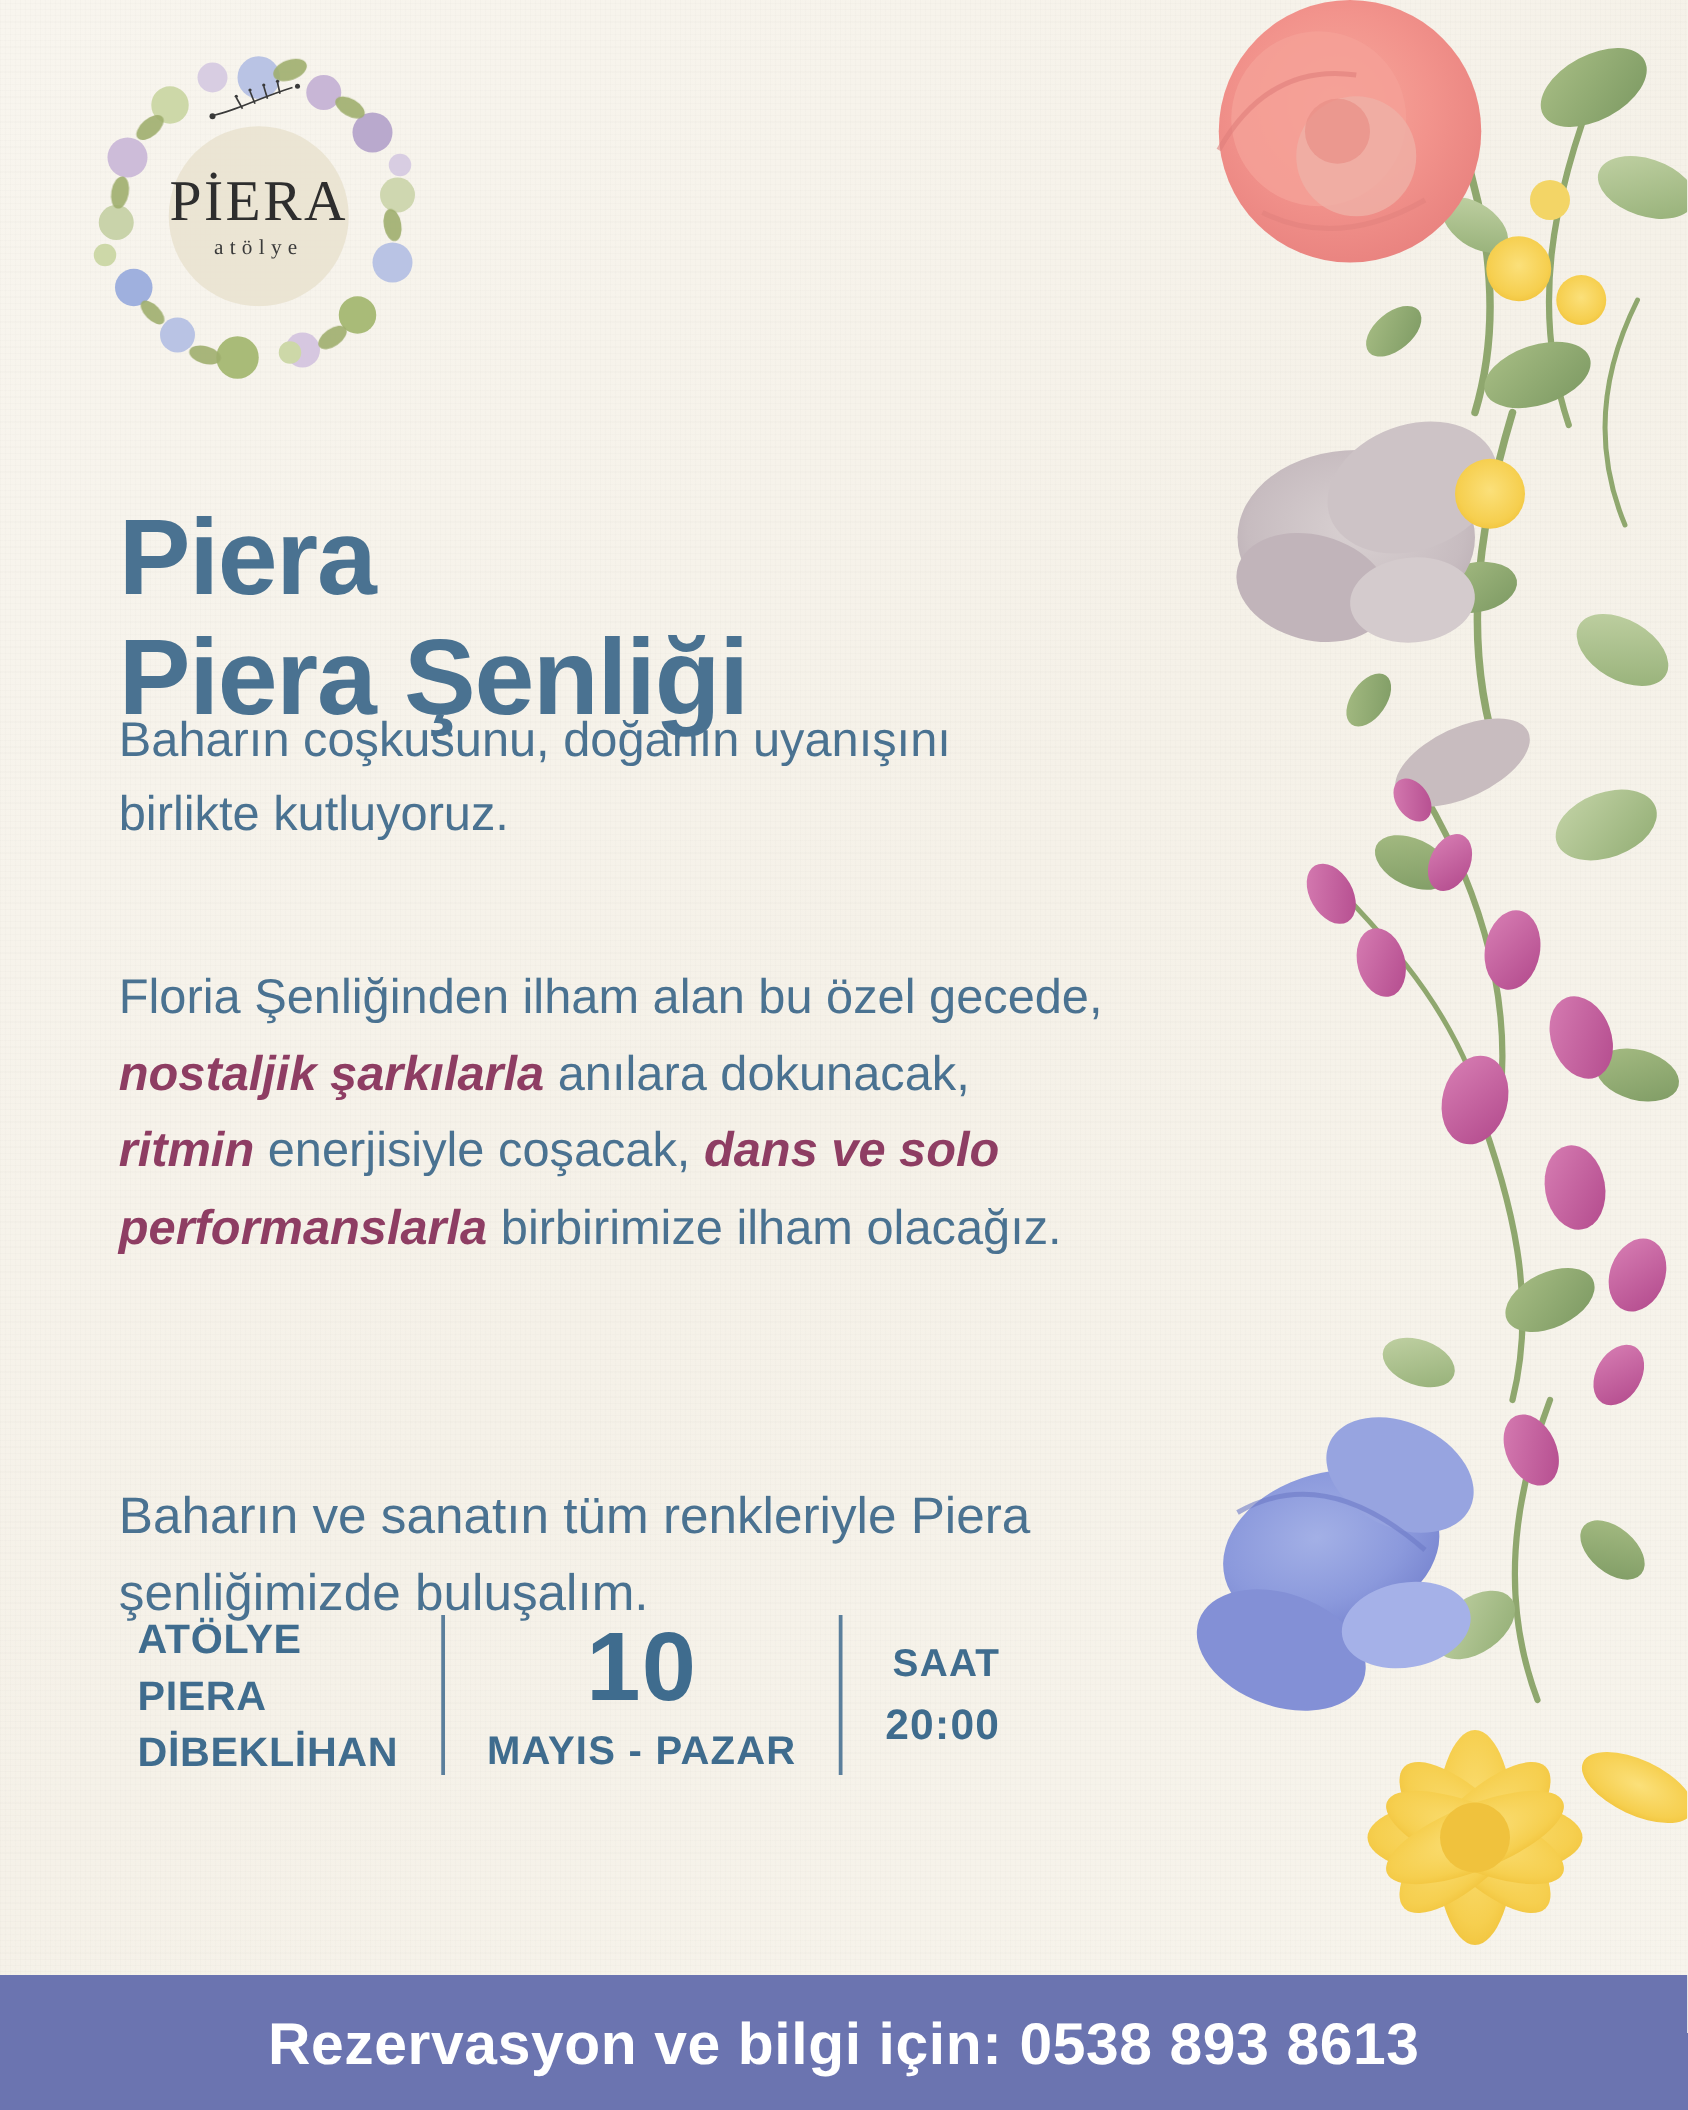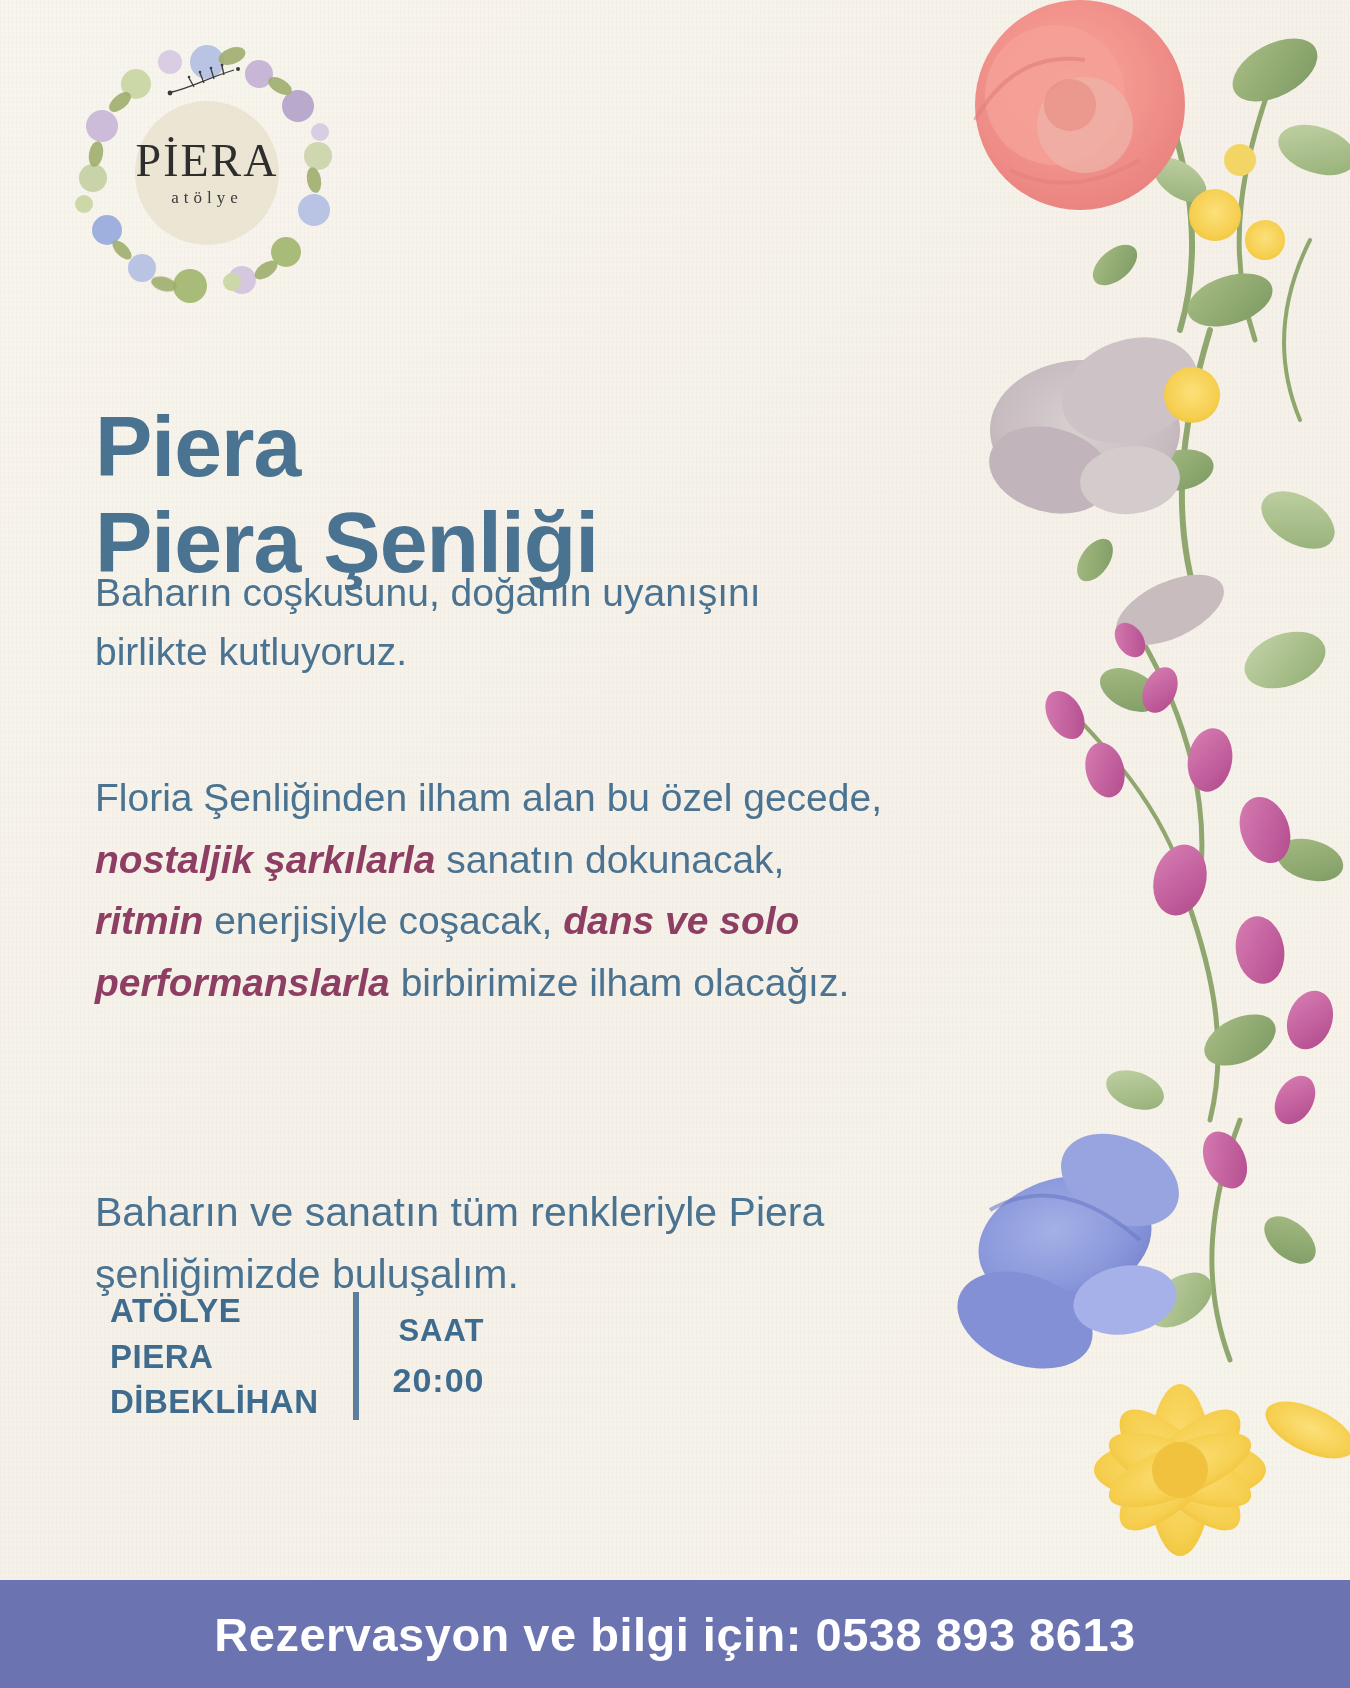--- a/index.html
+++ b/index.html
@@ -386,31 +386,35 @@
     </div>
   </div>
 
   <h1 class="headline">
     <span>Piera</span><br>
     <span>Piera Şenliği</span>
   </h1>
 
   <p class="subtitle">Baharın coşkusunu, doğanın uyanışını  birlikte kutluyoruz.</p>
 
-  <p class="para-main"><span>Floria Şenliğinden ilham alan  bu özel gecede, </span><em>nostaljik şarkılarla</em><span> sanatın dokunacak, </span><em>ritmin</em><span> enerjisiyle  coşacak, </span><em>dans ve solo performanslarla</em><span> birbirimize ilham olacağız.</span></p>
+  <p class="para-main"><span>Floria Şenliğinden ilham alan  bu özel gecede, </span><em>nostaljik şarkılarla</em><span> anılara dokunacak, </span><em>ritmin</em><span> enerjisiyle  coşacak, </span><em>dans ve solo performanslarla</em><span> birbirimize ilham olacağız.</span></p>
 
   <p class="para-close">Baharın ve sanatın tüm renkleriyle Piera şenliğimizde buluşalım.</p>
 
   <div class="details">
     <div class="det-col first">
       <div class="det-venue">ATÖLYE</div>
       <div class="det-venue">PIERA</div>
       <div class="det-venue">DİBEKLİHAN</div>
     </div>
     <div class="vdiv"></div>
+    <div class="det-col">
+      <div class="det-day">10</div>
+      <div class="det-month">MAYIS - PAZAR</div>
+    </div>
     <div class="vdiv"></div>
     <div class="det-col">
       <div class="det-time-label">SAAT</div>
       <div class="det-time-value">20:00</div>
     </div>
   </div>
 
   <div class="footer">
     <div class="footer-text">Rezervasyon ve bilgi için: 0538 893 8613</div>
   </div>

